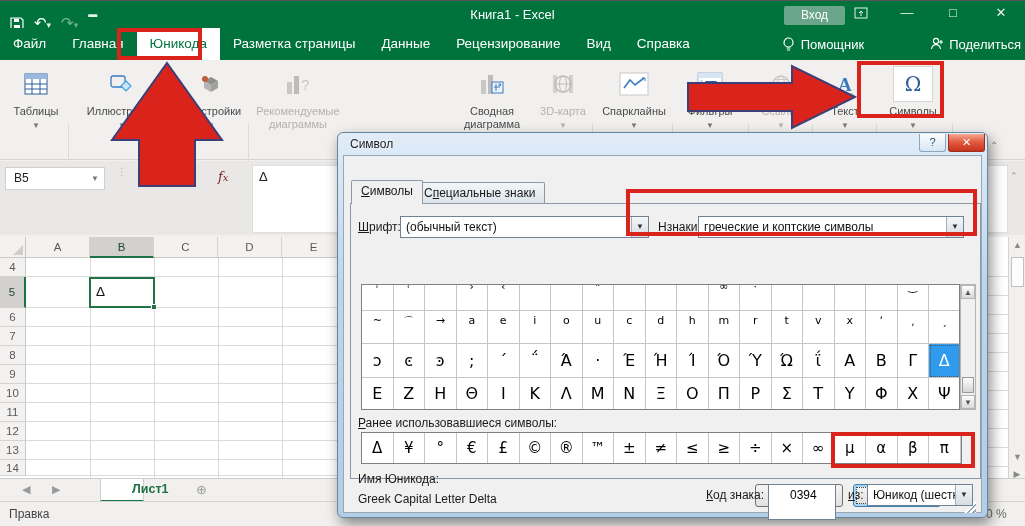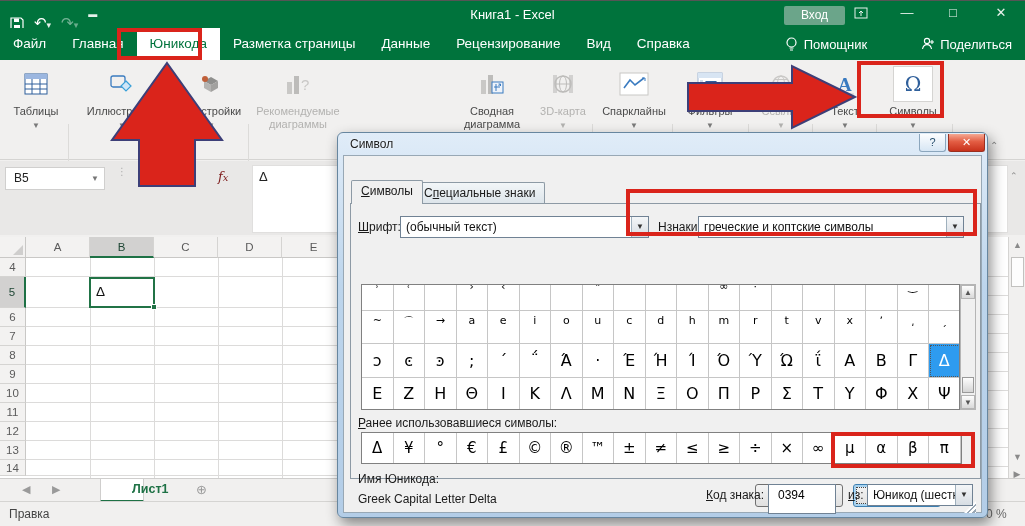--- a/index.html
+++ b/index.html
@@ -15,21 +15,21 @@
   .qat .mini { font-size:9px; opacity:.9; }
   #win-title { position:absolute; left:0; right:0; top:6px; text-align:center; color:#fff; font-size:13px; }
   #signin { position:absolute; left:784px; top:5px; width:61px; height:19px; background:#6ba58a; color:#fff; font-size:12px;
             text-align:center; line-height:19px; border-radius:2px; }
   .wctl { position:absolute; top:4px; color:#e8f2ec; font-size:13px; width:30px; text-align:center; }
 
   
   #tabrow { position:absolute; left:0; top:28px; width:1025px; height:32px; background:#00733C; display:flex; align-items:stretch; }
   .rtab { color:#fff; padding:0 13px; line-height:32px; font-size:13.5px; white-space:nowrap; }
   .rtab.active { background:#fff; color:#00733C; }
-  #tab-right { position:absolute; right:13px; top:28px; height:32px; display:flex; align-items:center; gap:2px; color:#fff; }
+  #tab-right { position:absolute; right:4px; top:28px; height:32px; display:flex; align-items:center; gap:14px; color:#fff; }
   #assistant { display:flex; align-items:center; gap:6px; margin-right:52px; }
 
   
   #ribbon { position:absolute; left:0; top:60px; width:1025px; height:100px; background:#f1f0ef; border-bottom:1px solid #d5d4d2; }
   .rgroup { position:absolute; top:6px; height:86px; display:flex; flex-direction:column; align-items:center; }
   .rgroup .gicon { height:36px; display:flex; align-items:center; justify-content:center; }
   .rgroup .glabel { font-size:11px; color:#4a4a4a; text-align:center; line-height:13px; margin-top:3px; }
   .rgroup .gdrop { color:#7a7a7a; font-size:8px; margin-top:3px; }
   .rgroup.disabled .glabel, .rgroup.disabled .gdrop { color:#b3b2b0; }
   .gsep { position:absolute; top:64px; width:1px; height:88px; background:#dcdbd9; }
@@ -99,21 +99,21 @@
   .accel { text-decoration:underline; }
   
   .dtab { position:absolute; top:26px; height:22px; font-size:12px; padding:0 9px; line-height:21px;
           border:1px solid #8d9aa5; border-bottom:none; border-radius:2px 2px 0 0; background:linear-gradient(#f2f6f8,#dce4ea); color:#1a1a1a; }
   .dtab.active { background:#f0f0f0; height:24px; top:24px; z-index:3; }
   #dpage { position:absolute; left:6px; top:47px; width:631px; height:276px; border:1px solid #8d9aa5; background:#f0f0f0; z-index:2; }
   
   .combo { position:absolute; height:22px; background:#fff; border:1px solid #708294; font-size:12px; line-height:20px; padding-left:5px; color:#111; }
   .combo .cbtn2 { position:absolute; right:0; top:0; width:17px; height:20px; background:linear-gradient(#f4f6f8,#d7dde3); border-left:1px solid #9fb0bd;
                   text-align:center; font-size:8px; color:#333; line-height:19px; }
-  .tinput { position:absolute; height:30px; background:#fff; border:1px solid #708294; font-size:12px; line-height:20px; padding-left:9px; }
+  .tinput { position:absolute; height:36px; background:#fff; border:1px solid #708294; font-size:12px; line-height:20px; padding-left:21px; }
   
   #symgrid { position:absolute; left:10px; top:80px; width:599px; height:126px; border:1px solid #808080; background:#fff; overflow:hidden; }
   .srow { position:absolute; left:0; display:flex; }
   .scell { width:31.5px; height:33.5px; border-right:1px solid #c6c6c6; border-bottom:1px solid #c6c6c6; display:flex; align-items:center;
            justify-content:center; font-size:16px; color:#000; font-family:"DejaVu Sans",sans-serif; }
   .scell.small { font-size:11px; align-items:flex-start; padding-top:3px; }
   .scell.sel { background:#2e9bef; color:#fff; outline:1px dotted #555; outline-offset:-2px; }
   #symscroll { position:absolute; left:609px; top:80px; width:16px; height:126px; background:#f0f0f0; border:1px solid #b5b5b5; }
   .ssarrow { position:absolute; left:0; width:14px; text-align:center; font-size:8px; color:#555; background:linear-gradient(#fdfdfd,#d9d9d9);
              border:1px solid #b5b5b5; height:14px; line-height:13px; }

